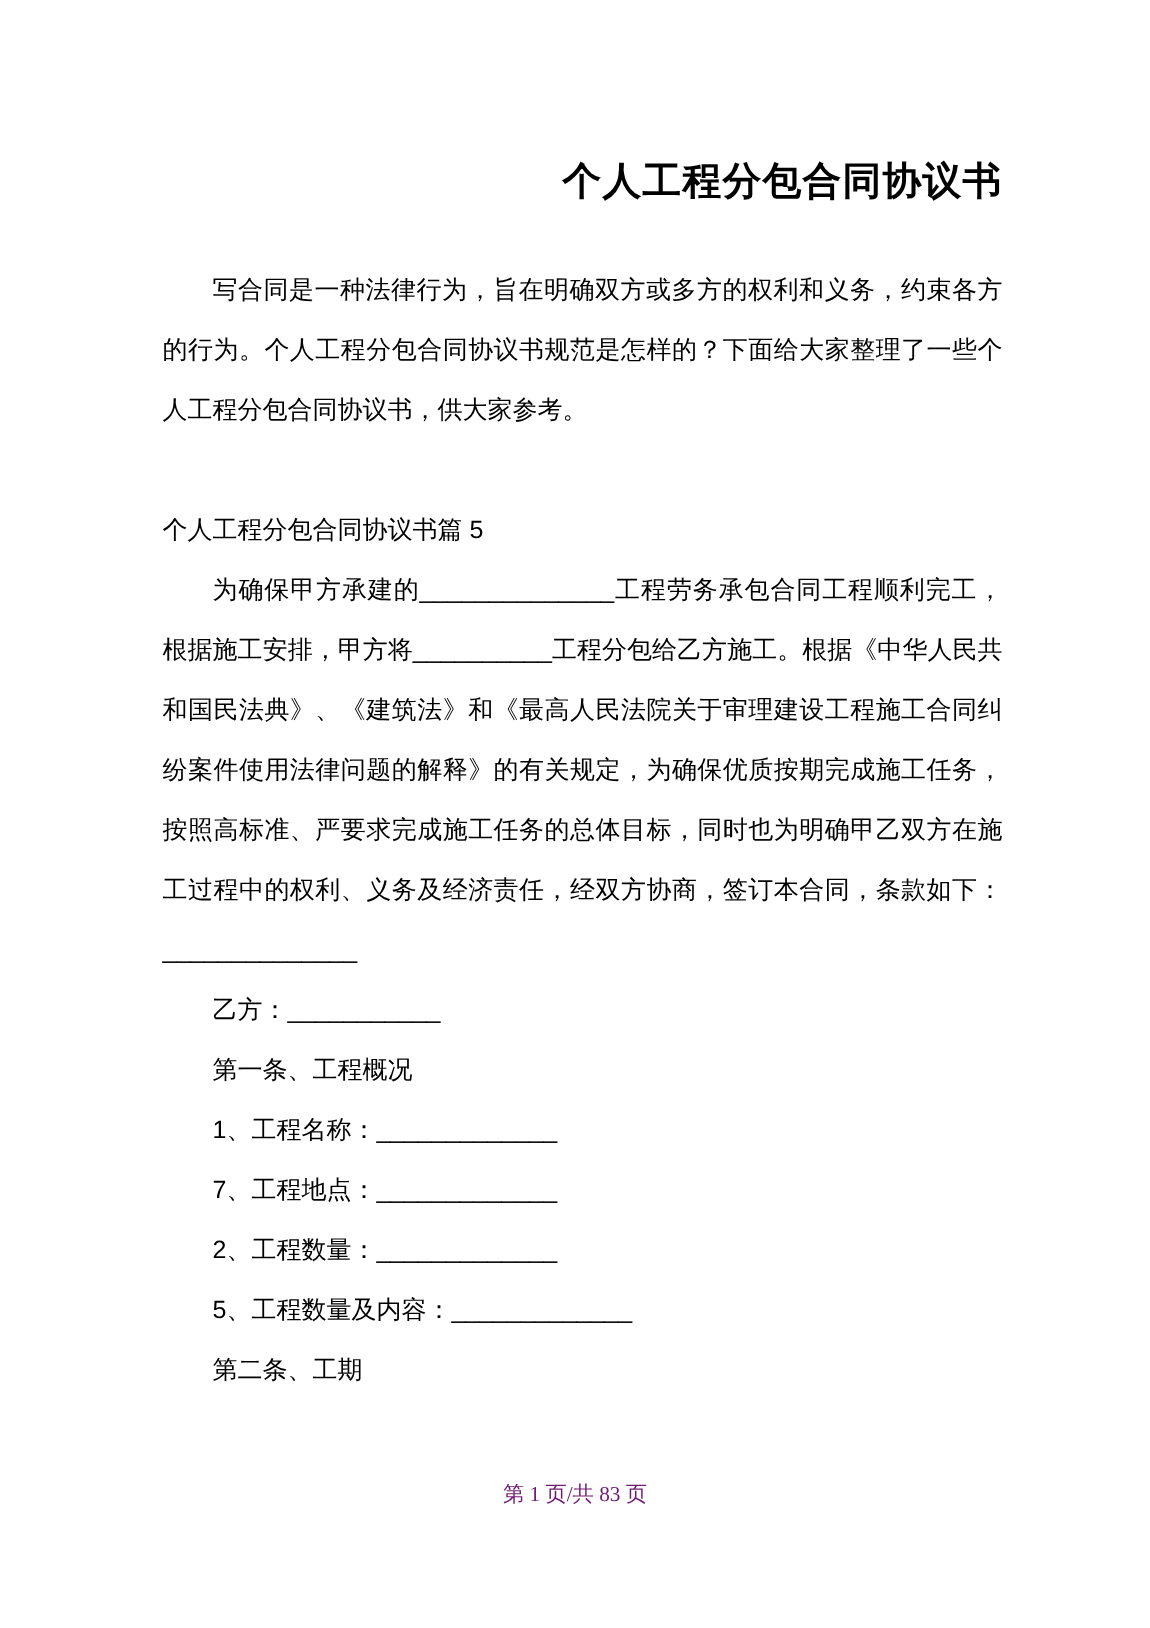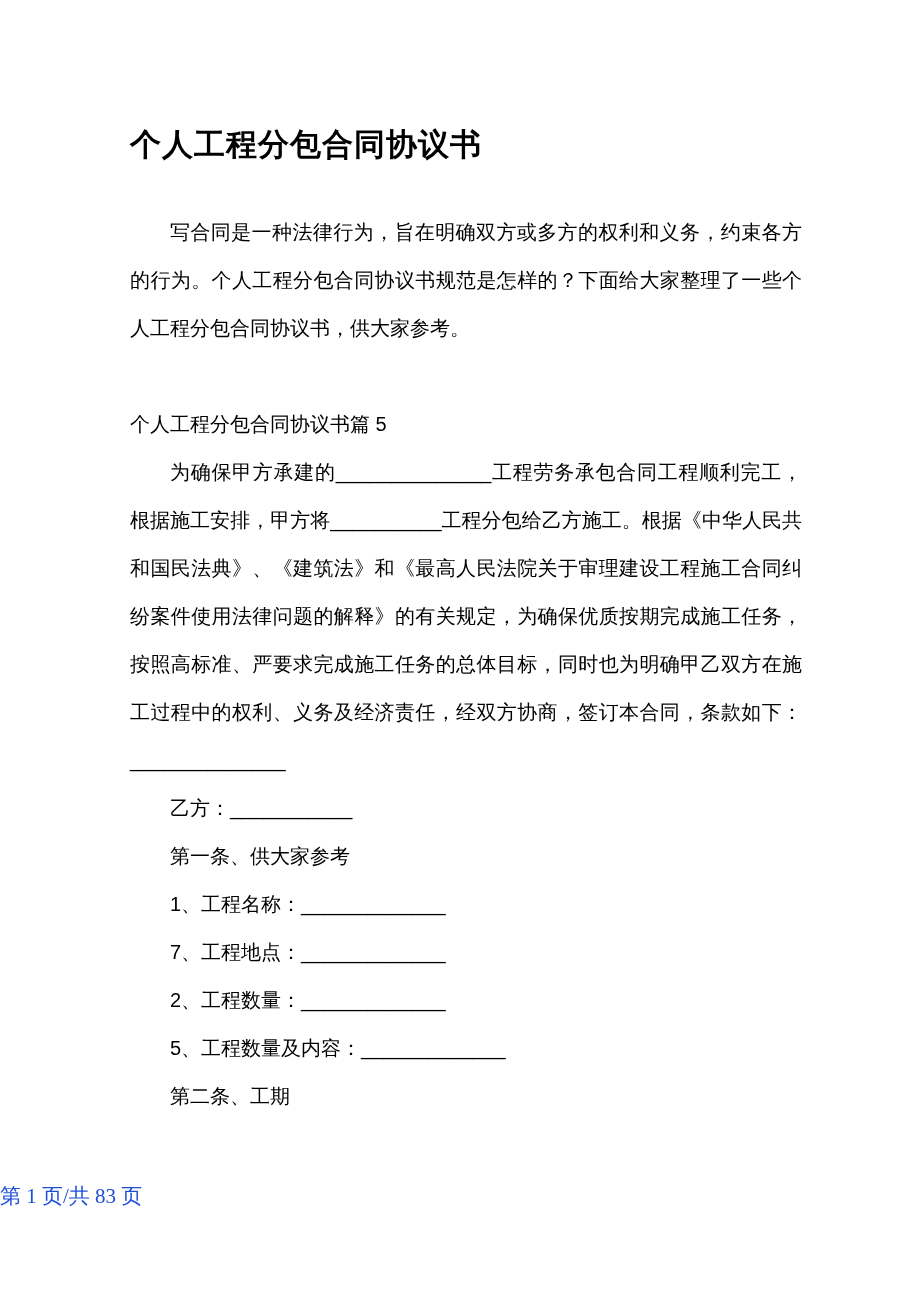--- a/index.html
+++ b/index.html
@@ -16,21 +16,21 @@
   }
   .content {
     position: absolute;
     left: 130px;
     top: 120px;
     width: 672px;
   }
   .doc-title {
     font-size: 31px;
     font-weight: 700;
-    text-align: left;
+    text-align: right;
     line-height: 50px;
     margin-bottom: 38px;
     letter-spacing: 1px;
   }
   .para {
     font-size: 20px;
     font-weight: 400;
     line-height: 48px;
     text-align: justify;
     text-indent: 2em;
@@ -38,40 +38,41 @@
   }
   .section-heading {
     text-indent: 0;
     margin-top: 48px; 
   }
   .footer {
     position: absolute;
     left: 0;
     right: 0;
     top: 1184px;
+    text-align: center;
     font-family: "Liberation Serif", "DejaVu Serif", serif;
-    font-size: 21px;
+    font-size: 17px;
     line-height: 24px;
-    color: #1d4ed8;
+    color: #701a75;
   }
 </style>
 </head>
 <body>
 
 <div class="page">
   <div class="content">
     <h1 class="doc-title">个人工程分包合同协议书</h1>
 
     <p class="para">写合同是一种法律行为，旨在明确双方或多方的权利和义务，约束各方的行为。个人工程分包合同协议书规范是怎样的？下面给大家整理了一些个人工程分包合同协议书，供大家参考。</p>
 
     <p class="para section-heading">个人工程分包合同协议书篇 5</p>
 
     <p class="para">为确保甲方承建的______________工程劳务承包合同工程顺利完工，根据施工安排，甲方将__________工程分包给乙方施工。根据《中华人民共和国民法典》、《建筑法》和《最高人民法院关于审理建设工程施工合同纠纷案件使用法律问题的解释》的有关规定，为确保优质按期完成施工任务，按照高标准、严要求完成施工任务的总体目标，同时也为明确甲乙双方在施工过程中的权利、义务及经济责任，经双方协商，签订本合同，条款如下：______________</p>
     <p class="para">乙方：___________</p>
-    <p class="para">第一条、供大家参考</p>
+    <p class="para">第一条、工程概况</p>
     <p class="para">1、工程名称：_____________</p>
     <p class="para">7、工程地点：_____________</p>
     <p class="para">2、工程数量：_____________</p>
     <p class="para">5、工程数量及内容：_____________</p>
     <p class="para">第二条、工期</p>
   </div>
 
   <div class="footer">第 1 页/共 83 页</div>
 </div>
 

